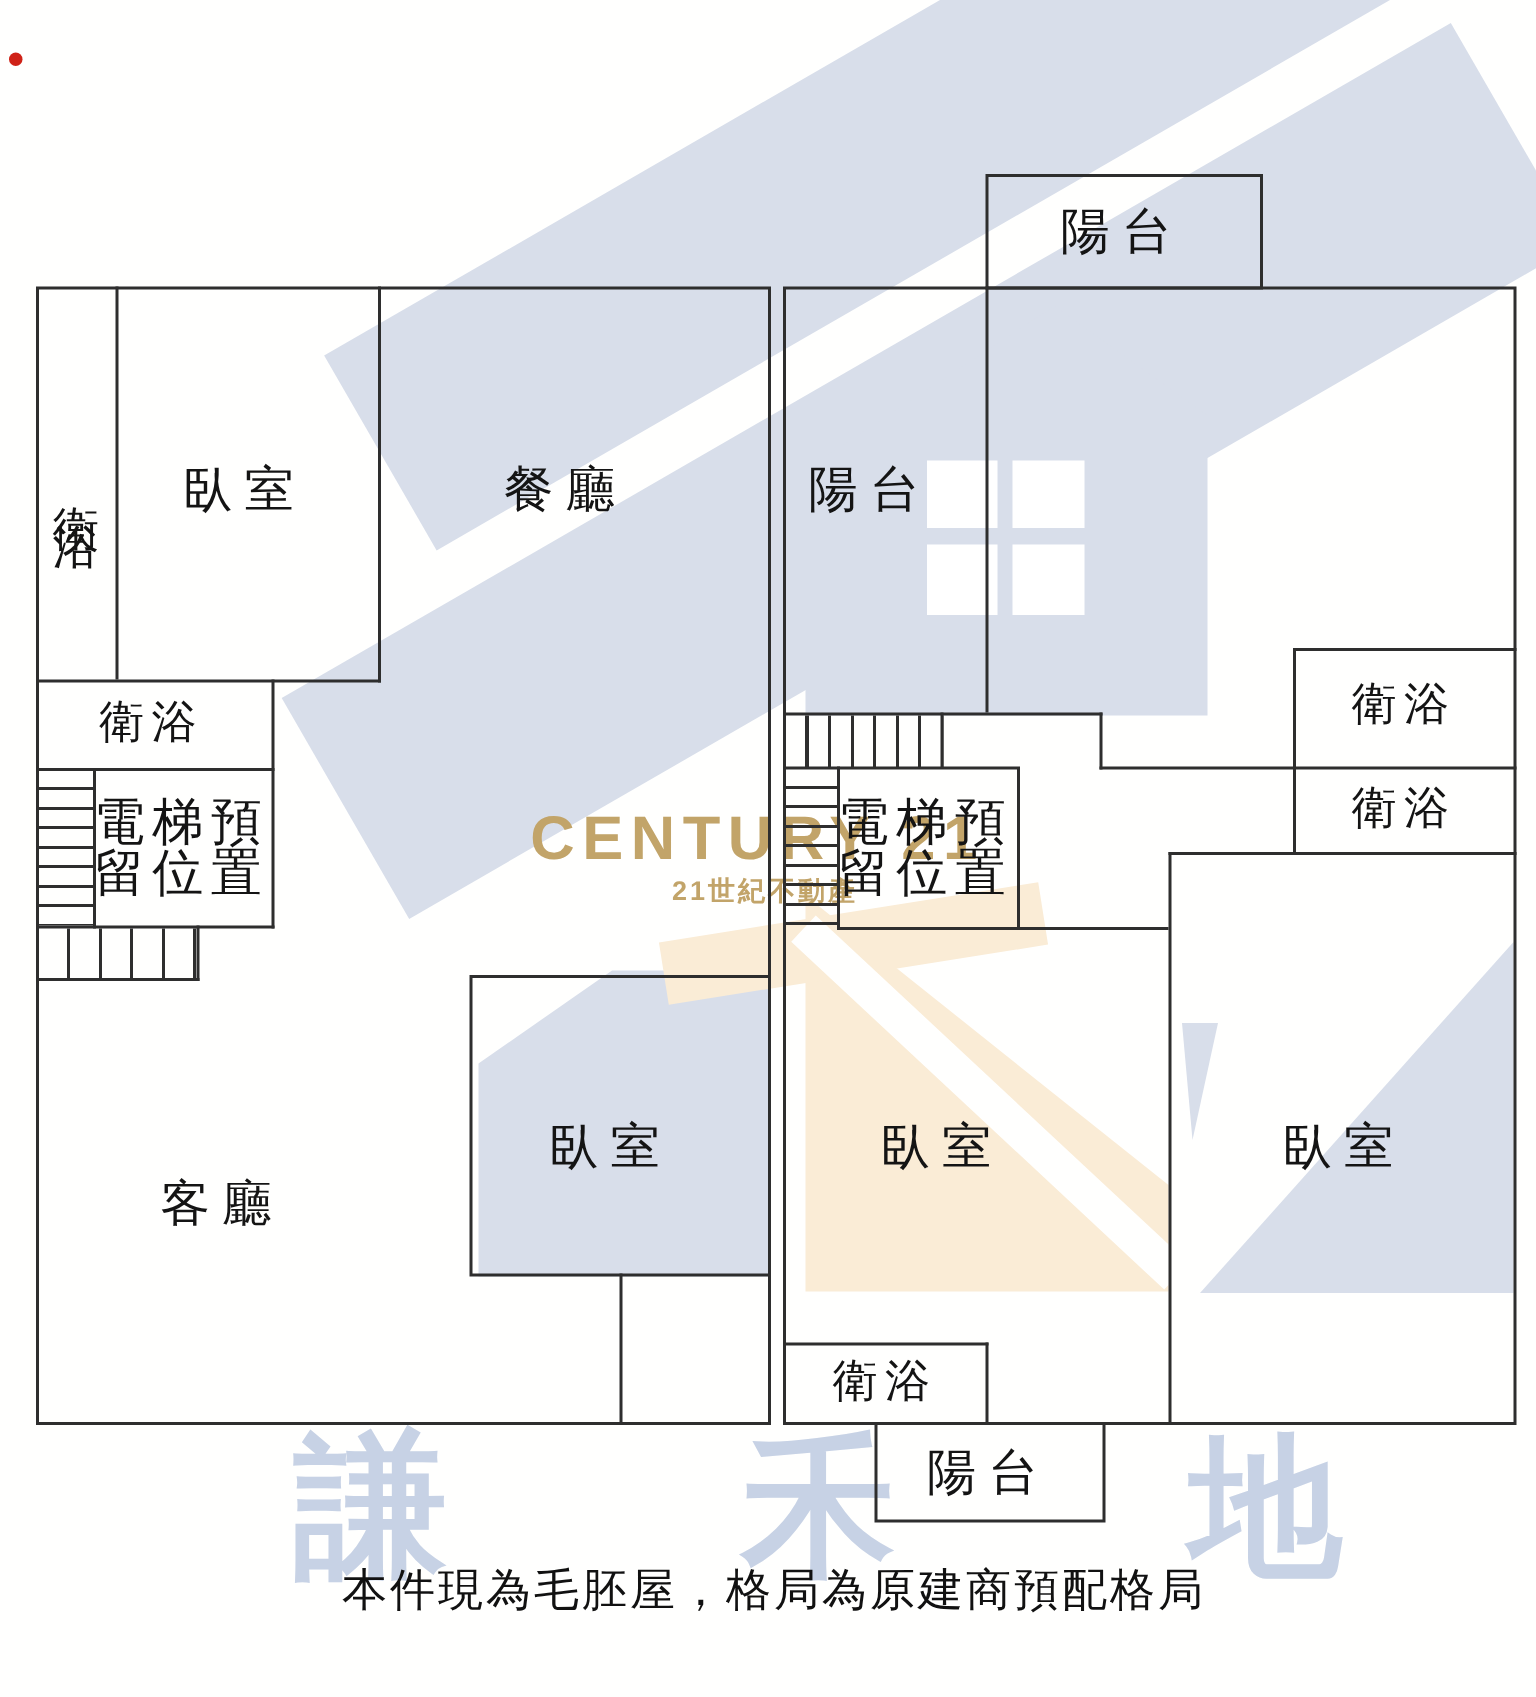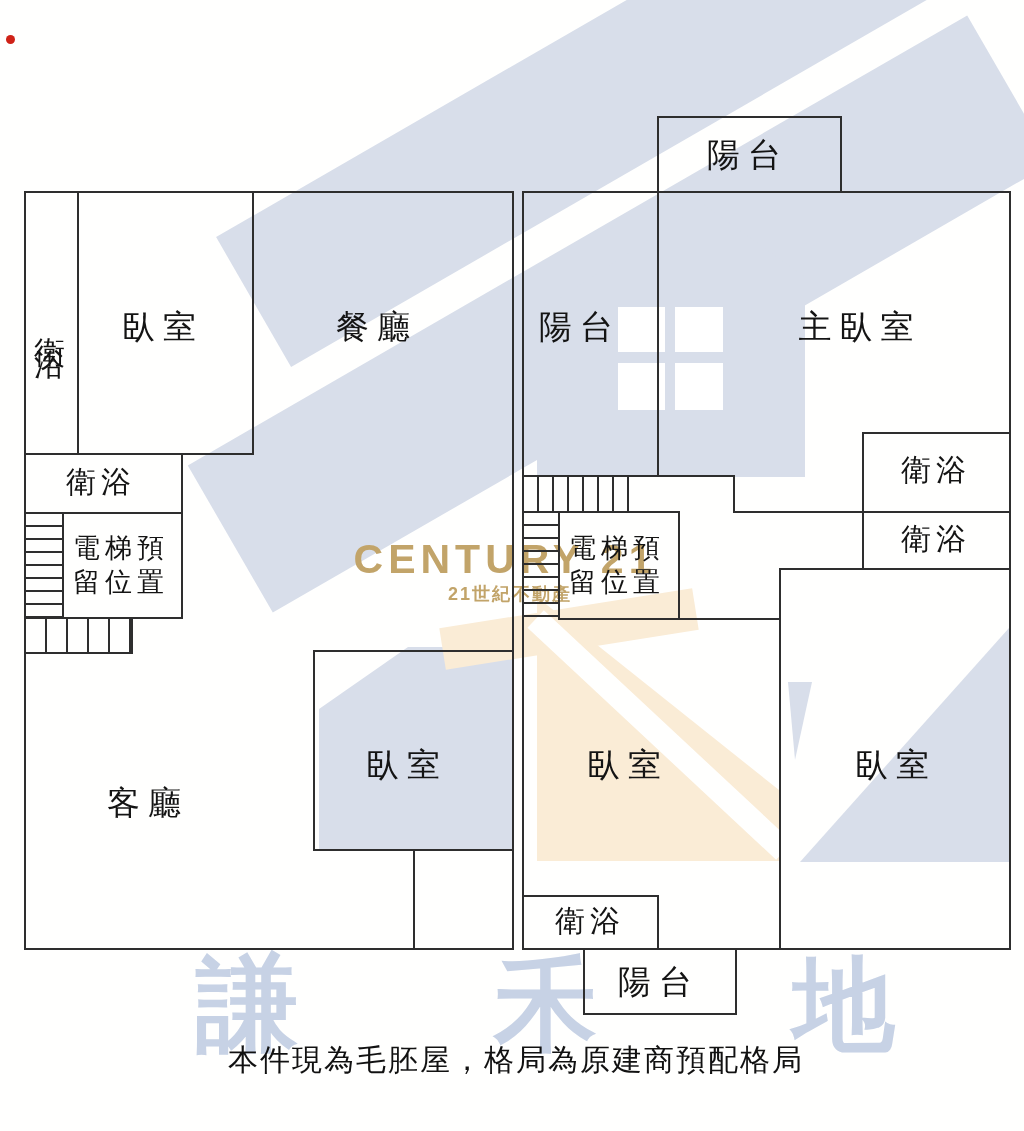--- a/index.html
+++ b/index.html
@@ -12,21 +12,21 @@
   .wb{position:absolute;border:2px solid #2e2e2e;box-sizing:border-box;background:transparent;z-index:2;}
   .hs{position:absolute;z-index:2;}
   .hs.hrz{background:repeating-linear-gradient(180deg,transparent 0,transparent 11px,#2e2e2e 11px,#2e2e2e 13px);}
   .hs.vrt19{background:repeating-linear-gradient(90deg,transparent 0,transparent 19px,#2e2e2e 19px,#2e2e2e 21px);}
   .hs.vrt13{background:repeating-linear-gradient(90deg,transparent 0,transparent 13px,#2e2e2e 13px,#2e2e2e 15px);}
   
   .lbl{position:absolute;transform:translate(-50%,-50%);color:#141414;z-index:3;
        font-size:33px;letter-spacing:8px;white-space:nowrap;}
   .lbl.sm{font-size:30px;letter-spacing:5px;}
   .lbl.vert{writing-mode:vertical-rl;letter-spacing:12px;font-size:31px;}
-  .lbl.elev{font-size:27px;letter-spacing:5px;line-height:34px;text-align:center;}
+  .lbl.elev{font-size:34px;letter-spacing:5px;line-height:34px;text-align:center;}
   
   .gold1{position:absolute;left:505px;top:559px;transform:translate(-50%,-50%);z-index:1;
          font-family:"Liberation Sans",sans-serif;font-weight:bold;font-size:41px;
          letter-spacing:5px;color:#c2a469;white-space:nowrap;}
   .gold2{position:absolute;left:510px;top:594px;transform:translate(-50%,-50%);z-index:1;
          font-family:"Liberation Sans",sans-serif;font-weight:bold;font-size:18px;
          letter-spacing:2px;color:#c2a469;white-space:nowrap;}
   .agency{position:absolute;left:196px;top:938px;z-index:1;
           font-family:"Liberation Sans",sans-serif;font-weight:bold;font-size:102px;
           letter-spacing:84px;color:#c7d2e5;white-space:nowrap;}
@@ -105,21 +105,20 @@
   <div class="lbl sm" style="left:101px;top:482px">衛浴</div>
   <div class="lbl elev" style="left:121px;top:565px">
     <div>電梯預</div>
     <div>留位置</div>
   </div>
   <div class="lbl" style="left:148px;top:803px">客廳</div>
   <div class="lbl" style="left:407px;top:765px">臥室</div>
 
   <div class="lbl" style="left:748px;top:155px">陽台</div>
   <div class="lbl" style="left:580px;top:327px">陽台</div>
-  <div class="lbl" style="left:860px;top:327px">主臥室</div>
   <div class="lbl sm" style="left:936px;top:470px">衛浴</div>
   <div class="lbl sm" style="left:936px;top:539px">衛浴</div>
   <div class="lbl elev" style="left:617px;top:565px">
     <div>電梯預</div>
     <div>留位置</div>
   </div>
   <div class="lbl" style="left:628px;top:765px">臥室</div>
   <div class="lbl" style="left:896px;top:765px">臥室</div>
   <div class="lbl sm" style="left:590px;top:921px">衛浴</div>
   <div class="lbl" style="left:659px;top:982px">陽台</div>

